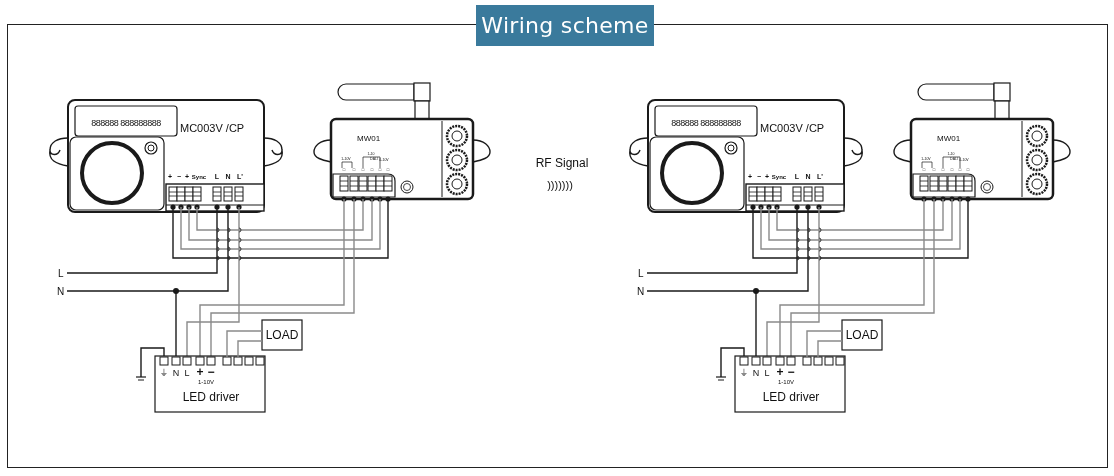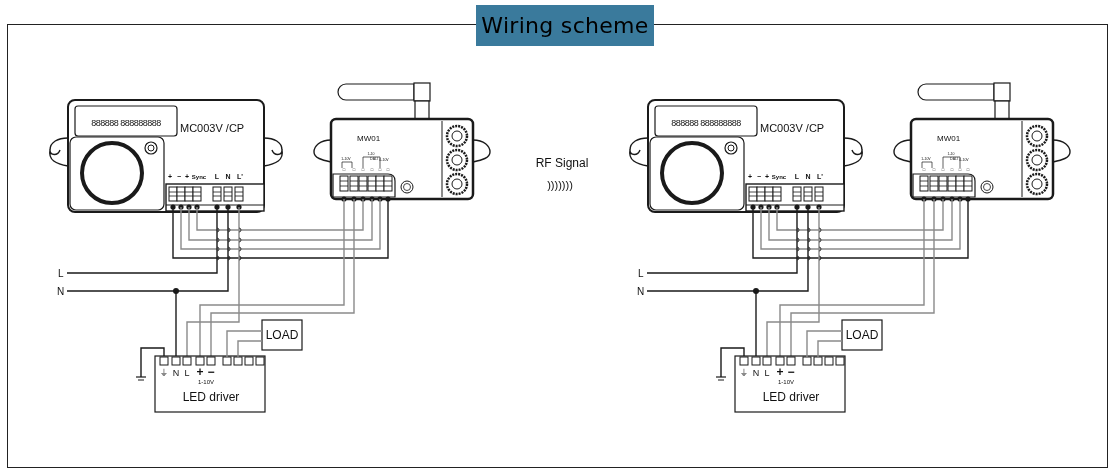--- a/index.html
+++ b/index.html
@@ -1,21 +1,21 @@
 <!DOCTYPE html>
 <html><head>
 <meta charset="utf-8">
 <style>
   html, body { margin: 0; padding: 0; background: #ffffff; }
   body { width: 1114px; height: 476px; position: relative; overflow: hidden;
          font-family: "Liberation Sans", sans-serif; }
   #frame { position: absolute; left: 7px; top: 24px; width: 1101px; height: 444px;
            border: 1.5px solid #222; box-sizing: border-box; }
   #title { position: absolute; left: 476px; top: 5px; width: 178px; height: 41px;
-           background: #3a7a9c; color: #000000; font-size: 22px; line-height: 41px;
+           background: #3a7a9c; color: #ffffff; font-size: 22px; line-height: 41px;
            text-align: center; font-family: "DejaVu Sans", sans-serif; letter-spacing: 0.3px; }
   svg#diagram { position: absolute; left: 0; top: 0; }
   .txt { font-family: "Liberation Sans", sans-serif; fill: #111; }
 </style>
 </head>
 <body>
 
 <div id="frame"></div>
 <div id="title">Wiring scheme</div>
 

